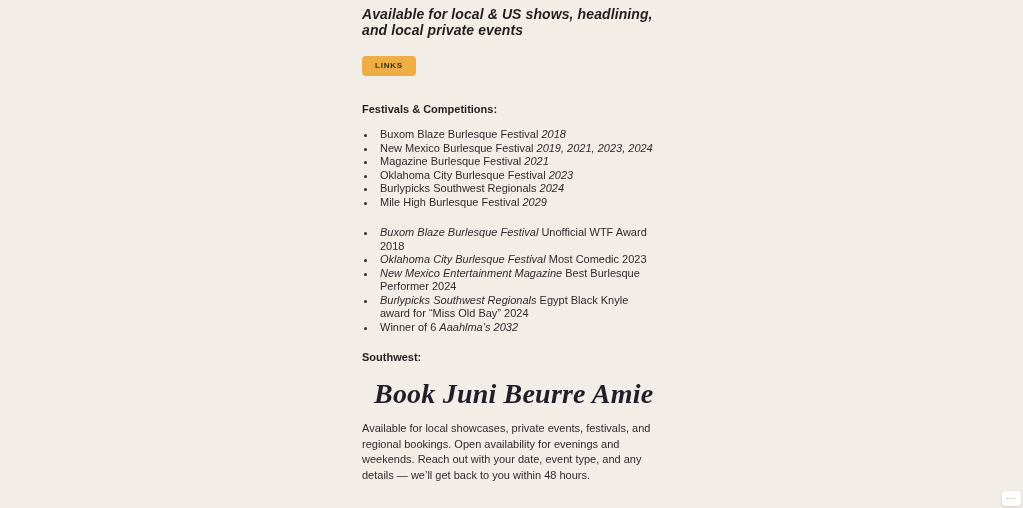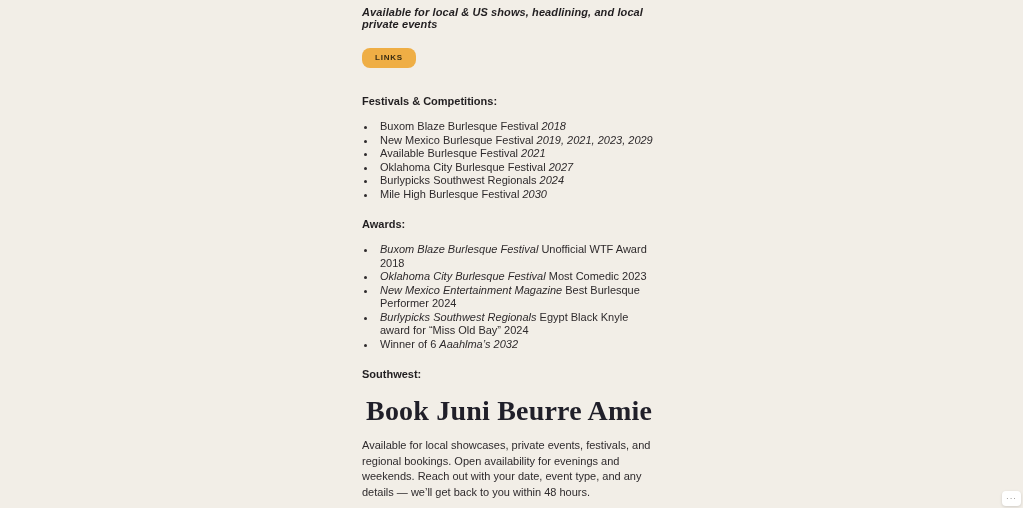--- a/index.html
+++ b/index.html
@@ -10,42 +10,42 @@
     color: #2b282a;
     overflow: hidden;
     position: relative;
   }
   .content {
     width: 299px;
     margin: 0 auto;
     padding-top: 6px;
   }
   .intro {
-    font-size: 11px;
+    font-size: 14px;
     font-weight: bold;
     font-style: italic;
     color: #211e20;
     letter-spacing: 0.1px;
     margin-bottom: 16px;
   }
   .btn {
     display: inline-block;
     background: #efae45;
     color: #3a2d13;
     border: none;
     border-radius: 4px;
     font-family: "Liberation Sans", sans-serif;
     font-weight: bold;
     font-size: 8px;
     letter-spacing: 0.8px;
     padding: 5px 13px 6px;
     cursor: pointer;
     text-transform: uppercase;
   }
-  .btn-links { margin-bottom: 17px; border-radius: 8px; }
+  .btn-links { margin-bottom: 17px; }
   h4.section-heading {
     font-size: 11px;
     font-weight: bold;
     color: #211e20;
     margin-bottom: 13px;
   }
   ul.items {
     list-style: disc outside;
     padding-left: 15px;
     margin-bottom: 17px;
@@ -57,21 +57,22 @@
     padding-left: 3px;
   }
   ul.items li em { }
   h1.book-title {
     font-family: "Liberation Serif", "DejaVu Serif", serif;
     font-weight: bold;
     font-size: 28px;
     letter-spacing: 0.2px;
     color: #201f29;
     white-space: nowrap;
-    margin: 15px 4px 11px;
+    margin: 15px 12px 11px;
+    font-style: italic;
   }
   p.book-desc {
     font-size: 11px;
     line-height: 15.5px;
     color: #2e2a2c;
     margin-bottom: 15px;
   }
   .cta-row { margin-bottom: 10px; }
   .floating-widget {
     position: absolute;
@@ -98,28 +99,27 @@
 
   <p class="intro">Available for local &amp; US shows, headlining, and local private events</p>
 
   <div class="cta-row btn-links-row">
     <button class="btn btn-links">LINKS</button>
   </div>
 
   <h4 class="section-heading">Festivals &amp; Competitions:</h4>
   <ul class="items">
     <li><span>Buxom Blaze Burlesque Festival </span><em>2018</em><span></span></li>
-    <li><span>New Mexico Burlesque Festival </span><em>2019, 2021, 2023, 2029</em><span></span></li>
-    <li><span>Available Burlesque Festival </span><em>2021</em><span></span></li>
-    <li><span>Oklahoma City Burlesque Festival </span><em>2027</em><span></span></li>
+    <li><span>New Mexico Burlesque Festival </span><em>2019, 2021, 2023, 2024</em><span></span></li>
+    <li><span>Magazine Burlesque Festival </span><em>2021</em><span></span></li>
+    <li><span>Oklahoma City Burlesque Festival </span><em>2023</em><span></span></li>
     <li><span>Burlypicks Southwest Regionals </span><em>2024</em><span></span></li>
-    <li><span>Mile High Burlesque Festival </span><em>2030</em><span></span></li>
+    <li><span>Mile High Burlesque Festival </span><em>2029</em><span></span></li>
   </ul>
 
-  <h4 class="section-heading">Awards:</h4>
   <ul class="items">
     <li><span></span><em>Buxom Blaze Burlesque Festival</em><span> Unofficial WTF Award 2018</span></li>
     <li><span></span><em>Oklahoma City Burlesque Festival</em><span> Most Comedic 2023</span></li>
     <li><span></span><em>New Mexico Entertainment Magazine</em><span> Best Burlesque Performer 2024</span></li>
     <li><span></span><em>Burlypicks Southwest Regionals</em><span> Egypt Black Knyle award for “Miss Old Bay” 2024</span></li>
     <li><span>Winner of 6 </span><em>Aaahlma’s 2032</em><span></span></li>
   </ul>
 
   <h4 class="section-heading">Southwest:</h4>
 

